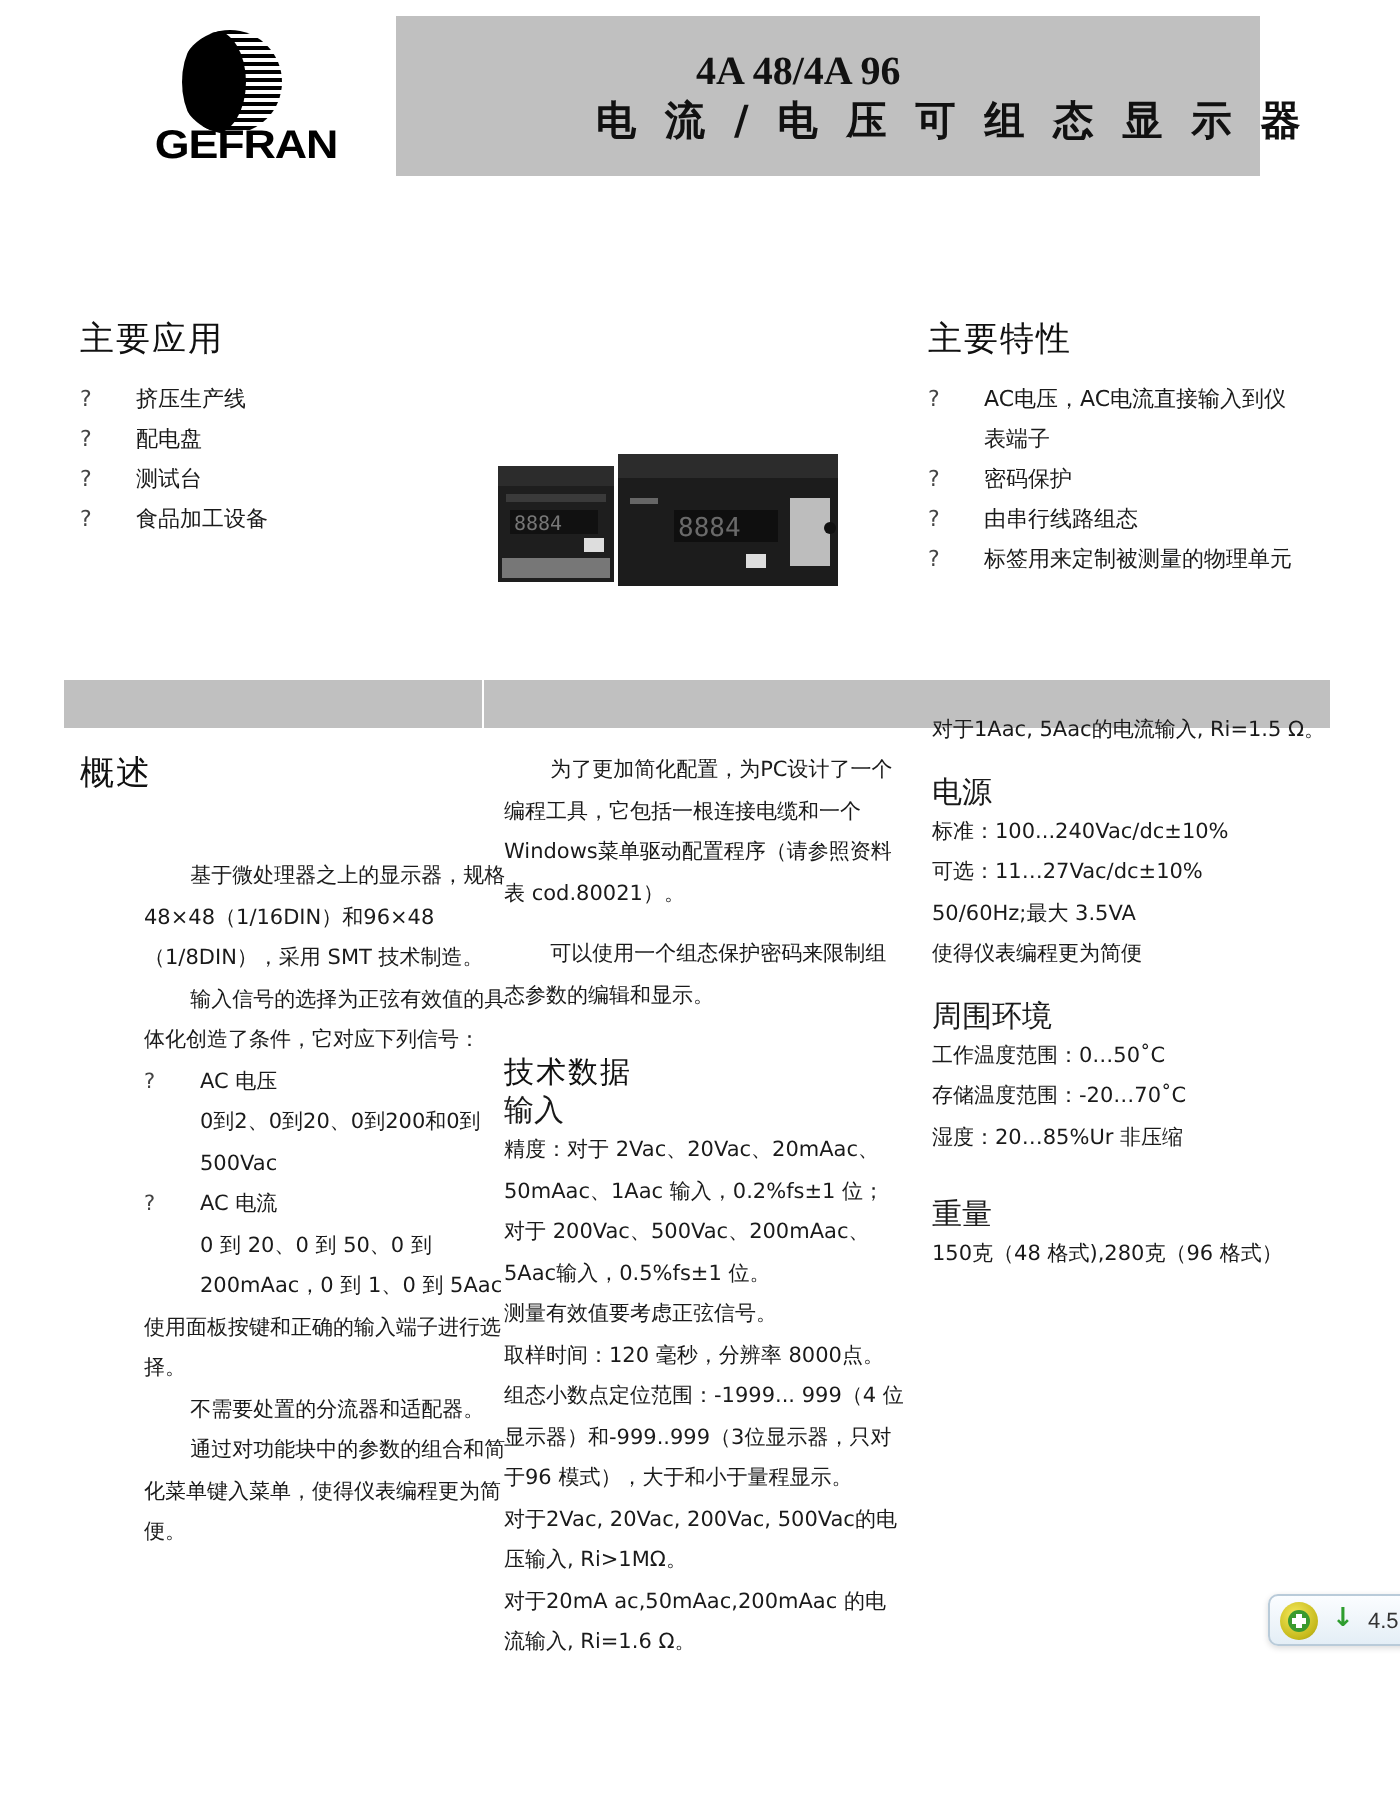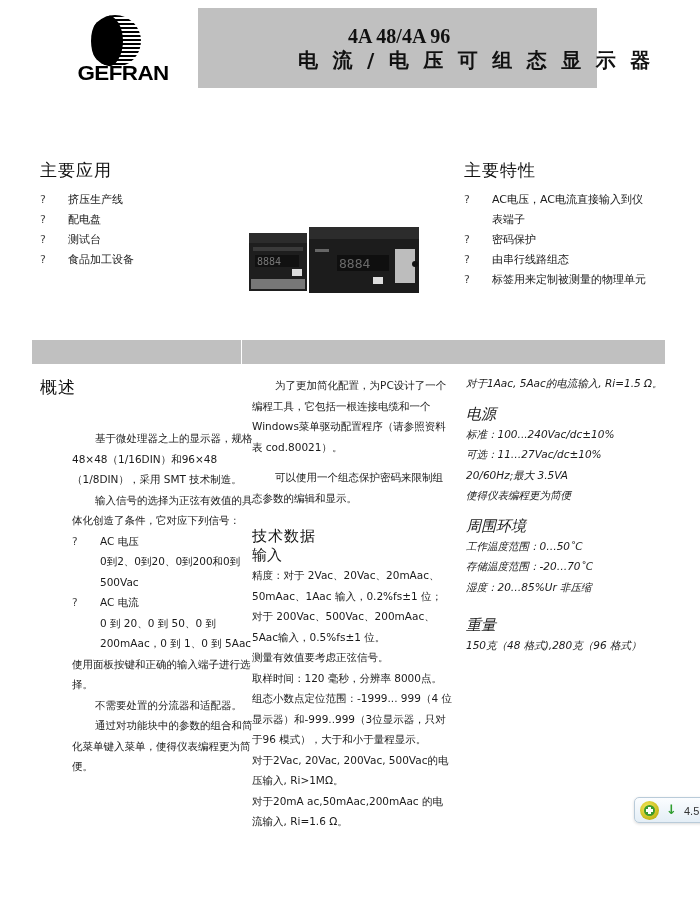--- a/index.html
+++ b/index.html
@@ -6,21 +6,21 @@
   html, body { width: 700px; height: 903px; background: #ffffff; overflow: hidden; }
   body { position: relative; font-family: "DejaVu Sans", sans-serif; color: #1a1a1a; }
 
   
   .logo { position: absolute; left: 48px; top: 14px; width: 134px; height: 70px; }
   .logo-globe { position: absolute; left: 39px; top: 0; width: 56px; height: 54px; }
   .logo-word { position: absolute; left: 0; top: 50px; width: 134px; height: 18px;
                font-family: "Liberation Sans", sans-serif; font-weight: bold; font-size: 20px;
                letter-spacing: -0.5px; color: #000; line-height: 18px; text-align: center;
                transform: scaleX(1.12); transform-origin: left center; }
-  .title-box { position: absolute; left: 198px; top: 8px; width: 399px; height: 80px; background: #c0c0c0; }
+  .title-box { position: absolute; left: 198px; top: 8px; width: 432px; height: 80px; background: #c0c0c0; }
   .title-model { position: absolute; left: 150px; top: 18px; font-family: "Liberation Serif", serif;
                  font-weight: bold; font-size: 20px; color: #111; line-height: 20px; }
   .title-name { position: absolute; left: 68px; top: 40px; font-family: "DejaVu Sans", sans-serif;
                 font-weight: bold; font-size: 20px; letter-spacing: 14.5px; color: #111; line-height: 24px; white-space: nowrap; margin-left: 32px; }
 
   
   .h1 { position: absolute; font-size: 17px; line-height: 20px; color: #111; letter-spacing: 1px; }
 
   
   .blist { position: absolute; list-style: none; font-size: 11px; line-height: 20px; }
@@ -155,27 +155,27 @@
   <p class="sub-h">输入</p>
   <p>精度：对于 2Vac、20Vac、20mAac、50mAac、1Aac 输入，0.2%fs±1 位；</p>
   <p>对于 200Vac、500Vac、200mAac、5Aac输入，0.5%fs±1 位。</p>
   <p>测量有效值要考虑正弦信号。</p>
   <p>取样时间：120 毫秒，分辨率 8000点。</p>
   <p>组态小数点定位范围：-1999... 999（4 位显示器）和-999..999（3位显示器，只对于96 模式），大于和小于量程显示。</p>
   <p>对于2Vac, 20Vac, 200Vac, 500Vac的电压输入, Ri&gt;1MΩ。</p>
   <p>对于20mA ac,50mAac,200mAac 的电流输入, Ri=1.6 Ω。</p>
 </div>
 
-<div class="col" style="left:466px; top:373px; width:200px;font-style:italic;">
+<div class="col" style="left:466px; top:355px; width:200px;">
   <p>对于1Aac, 5Aac的电流输入, Ri=1.5 Ω。</p>
   <div class="gap"></div>
   <p class="sub-h">电源</p>
   <p>标准：100...240Vac/dc±10%</p>
   <p>可选：11…27Vac/dc±10%</p>
-  <p>20/60Hz;最大 3.5VA</p>
+  <p>50/60Hz;最大 3.5VA</p>
   <p>使得仪表编程更为简便</p>
   <div class="gap"></div>
   <p class="sub-h">周围环境</p>
   <p>工作温度范围：0…50˚C</p>
   <p>存储温度范围：-20…70˚C</p>
   <p>湿度：20…85%Ur 非压缩</p>
   <div class="gap2"></div>
   <p class="sub-h">重量</p>
   <p>150克（48 格式),280克（96 格式）</p>
 </div>

